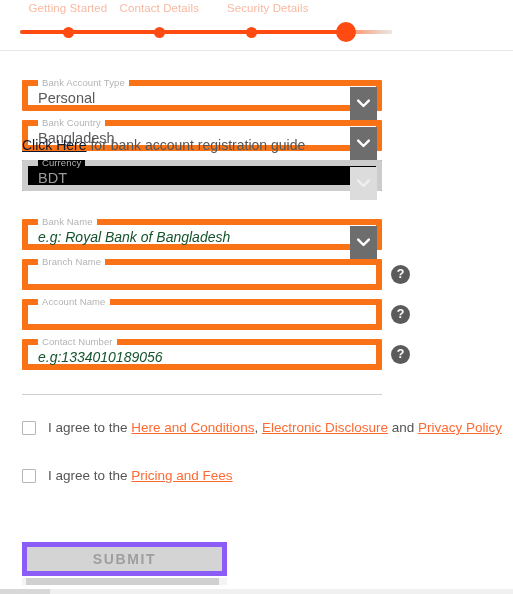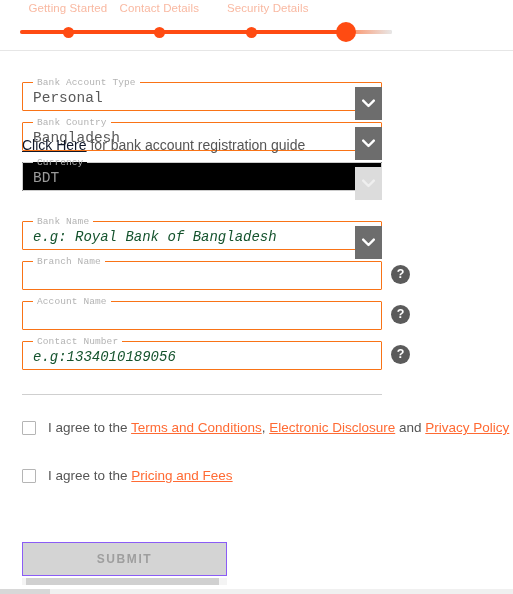--- a/index.html
+++ b/index.html
@@ -101,26 +101,25 @@
   }
 
   .field {
     position: absolute;
     left: 22px;
     width: 360px;
   }
   .field fieldset {
     margin: 0;
     padding: 0 0 0 8px;
-    border: 1px solid #f97316;
+    border: 6px solid #f97316;
     border-radius: 1px;
     height: 33px;
     background: transparent;
     position: relative;
-    font-family: Liberation Mono, monospace;
   }
   .field fieldset.disabled {
     background: #000000;
     border-color: #cccccc;
   }
   .field legend {
     font-size: 9.5px;
     color: #b3b3b3;
     padding: 0 4px;
     margin-left: 2px;
@@ -234,23 +233,23 @@
     position: absolute;
     left: 22px;
     top: 542px;
     width: 205px;
     height: 34px;
   }
   .submit-btn {
     width: 100%;
     height: 100%;
     background: #d4d4d4;
-    border: 1px solid #8b5cf6;
+    border: 5px solid #8b5cf6;
     color: #9e9e9e;
-    font-size: 12px;
+    font-size: 14px;
     font-weight: bold;
     letter-spacing: 1.6px;
     font-family: "Liberation Sans", sans-serif;
     cursor: default;
   }
 
   
   .hscroll-track {
     position: absolute;
     left: 22px;
@@ -375,21 +374,21 @@
     </div>
 
   <div class="guide-line">
     <a>Click Here</a><span> for bank account registration guide</span>
   </div>
 
   <div class="section-divider"></div>
   <div id="agreements-host">
       <div class="agree-row" style="top: 420px;">
         <div class="checkbox"></div>
-        <div class="agree-text"><span>I agree to the </span><a>Terms and Conditions</a><span>, </span><a>Electronic Disclosure</a><span> and </span><a>Privacy Policy</a></div>
+        <div class="agree-text"><span>I agree to the </span><a>Here and Conditions</a><span>, </span><a>Electronic Disclosure</a><span> and </span><a>Privacy Policy</a></div>
       </div>
       <div class="agree-row" style="top: 468px;">
         <div class="checkbox"></div>
         <div class="agree-text"><span>I agree to the </span><a>Pricing and Fees</a></div>
       </div>
     </div>
 
   <div class="submit-wrap">
     <button class="submit-btn" disabled="">SUBMIT</button>
   </div>

